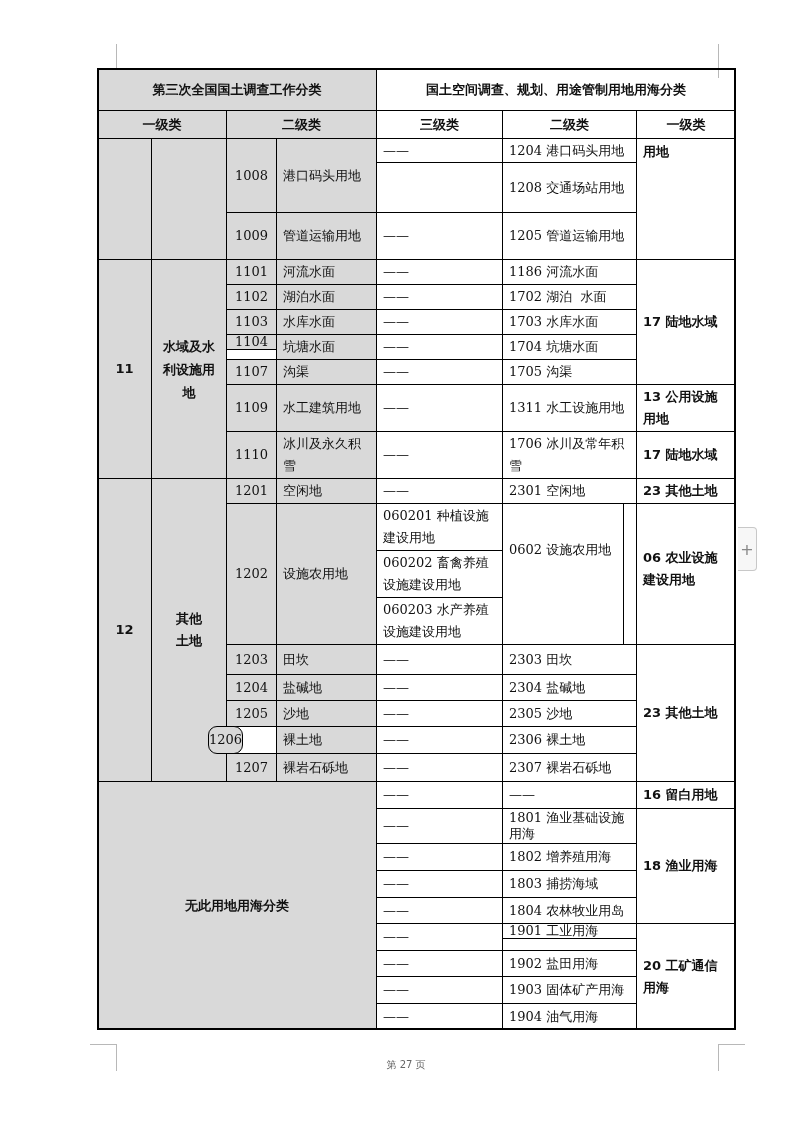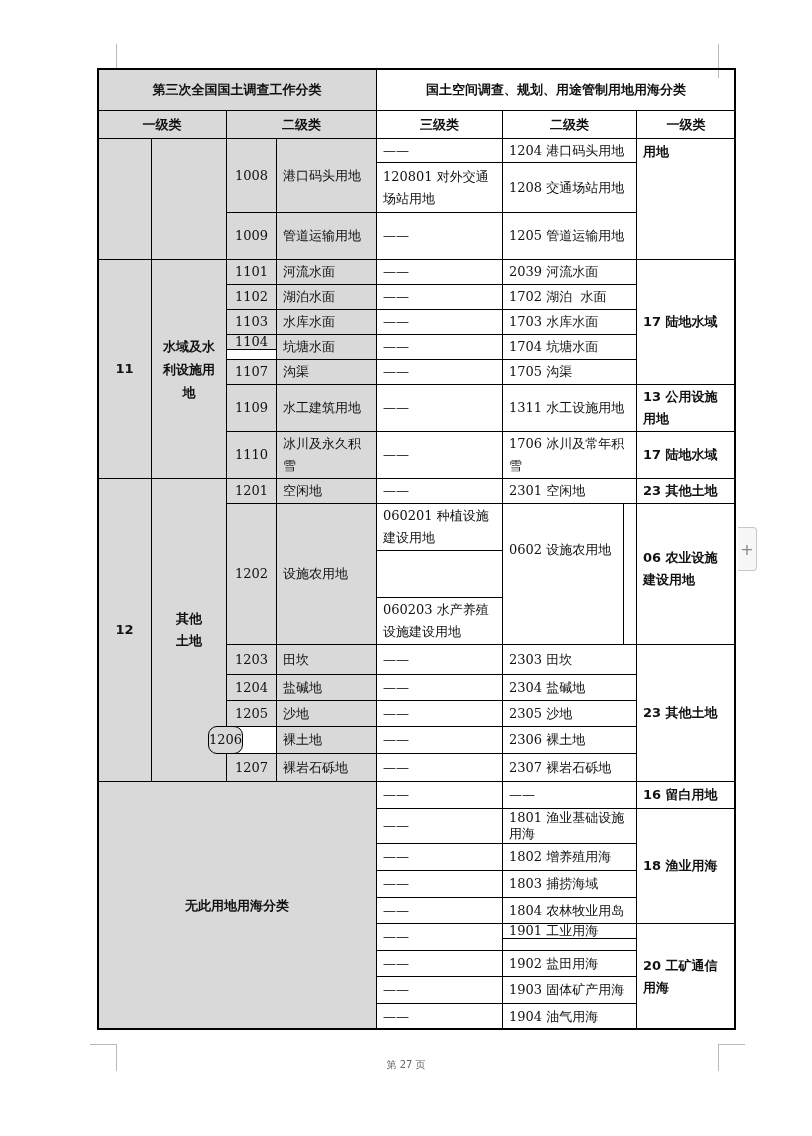--- a/index.html
+++ b/index.html
@@ -58,35 +58,34 @@
   <div class="cell center hdr" style="left:279px;top:42px;width:127px;height:29px;">三级类</div>
   <div class="cell center hdr" style="left:405px;top:42px;width:135px;height:29px;">二级类</div>
   <div class="cell center hdr" style="left:539px;top:42px;width:100px;height:29px;">一级类</div>
 
   <div class="cell gray" style="left:0;top:70px;width:55px;height:122px;"></div>
   <div class="cell gray" style="left:54px;top:70px;width:76px;height:122px;"></div>
   <div class="cell gray center" style="left:129px;top:70px;width:51px;height:75px;">1008</div>
   <div class="cell gray" style="left:179px;top:70px;width:101px;height:75px;">港口码头用地</div>
   <div class="cell" style="left:279px;top:70px;width:127px;height:25px;">——</div>
   <div class="cell" style="left:405px;top:70px;width:135px;height:25px;">1204 港口码头用地</div>
-  <div class="cell" style="left:279px;top:94px;width:127px;height:51px;">120801 对外交通场站用地</div>
   <div class="cell" style="left:405px;top:94px;width:135px;height:51px;">1208 交通场站用地</div>
   <div class="cell gray center" style="left:129px;top:144px;width:51px;height:48px;">1009</div>
   <div class="cell gray" style="left:179px;top:144px;width:101px;height:48px;">管道运输用地</div>
   <div class="cell" style="left:279px;top:144px;width:127px;height:48px;">——</div>
   <div class="cell" style="left:405px;top:144px;width:135px;height:48px;">1205 管道运输用地</div>
   <div class="cell bold top" style="left:539px;top:70px;width:100px;height:122px;">用地</div>
 
   <div class="cell gray center bold" style="left:0;top:191px;width:55px;height:220px;">11</div>
   <div class="cell gray center bold" style="left:54px;top:191px;width:76px;height:220px;line-height:23px;">水域及水利设施用地</div>
 
   <div class="cell gray center" style="left:129px;top:191px;width:51px;height:26px;">1101</div>
   <div class="cell gray" style="left:179px;top:191px;width:101px;height:26px;">河流水面</div>
   <div class="cell" style="left:279px;top:191px;width:127px;height:26px;">——</div>
-  <div class="cell" style="left:405px;top:191px;width:135px;height:26px;">2039 河流水面</div>
+  <div class="cell" style="left:405px;top:191px;width:135px;height:26px;">1186 河流水面</div>
 
   <div class="cell gray center" style="left:129px;top:216px;width:51px;height:26px;">1102</div>
   <div class="cell gray" style="left:179px;top:216px;width:101px;height:26px;">湖泊水面</div>
   <div class="cell" style="left:279px;top:216px;width:127px;height:26px;">——</div>
   <div class="cell" style="left:405px;top:216px;width:135px;height:26px;white-space:pre;">1702 湖泊  水面</div>
 
   <div class="cell gray center" style="left:129px;top:241px;width:51px;height:26px;">1103</div>
   <div class="cell gray" style="left:179px;top:241px;width:101px;height:26px;">水库水面</div>
   <div class="cell" style="left:279px;top:241px;width:127px;height:26px;">——</div>
   <div class="cell" style="left:405px;top:241px;width:135px;height:26px;">1703 水库水面</div>
@@ -120,20 +119,21 @@
 
   <div class="cell gray center" style="left:129px;top:410px;width:51px;height:26px;">1201</div>
   <div class="cell gray" style="left:179px;top:410px;width:101px;height:26px;">空闲地</div>
   <div class="cell" style="left:279px;top:410px;width:127px;height:26px;">——</div>
   <div class="cell" style="left:405px;top:410px;width:135px;height:26px;">2301 空闲地</div>
   <div class="cell bold" style="left:539px;top:410px;width:100px;height:26px;">23 其他土地</div>
 
   <div class="cell gray center" style="left:129px;top:435px;width:51px;height:142px;">1202</div>
   <div class="cell gray" style="left:179px;top:435px;width:101px;height:142px;">设施农用地</div>
   <div class="cell" style="left:279px;top:435px;width:127px;height:48px;">060201 种植设施建设用地</div>
+  <div class="cell" style="left:279px;top:482px;width:127px;height:48px;">060202 畜禽养殖设施建设用地</div>
   <div class="cell" style="left:279px;top:529px;width:127px;height:48px;">060203 水产养殖设施建设用地</div>
   <div class="cell top" style="left:405px;top:435px;width:122px;height:142px;padding-top:35px;">0602 设施农用地</div>
   <div class="cell bold top" style="left:539px;top:435px;width:100px;height:142px;padding-top:43px;">06 农业设施建设用地</div>
 
   <div class="cell gray center" style="left:129px;top:576px;width:51px;height:31px;">1203</div>
   <div class="cell gray" style="left:179px;top:576px;width:101px;height:31px;text-align:center;">田坎</div>
   <div class="cell" style="left:279px;top:576px;width:127px;height:31px;">——</div>
   <div class="cell" style="left:405px;top:576px;width:135px;height:31px;">2303 田坎</div>
 
   <div class="cell gray center" style="left:129px;top:606px;width:51px;height:27px;">1204</div>

